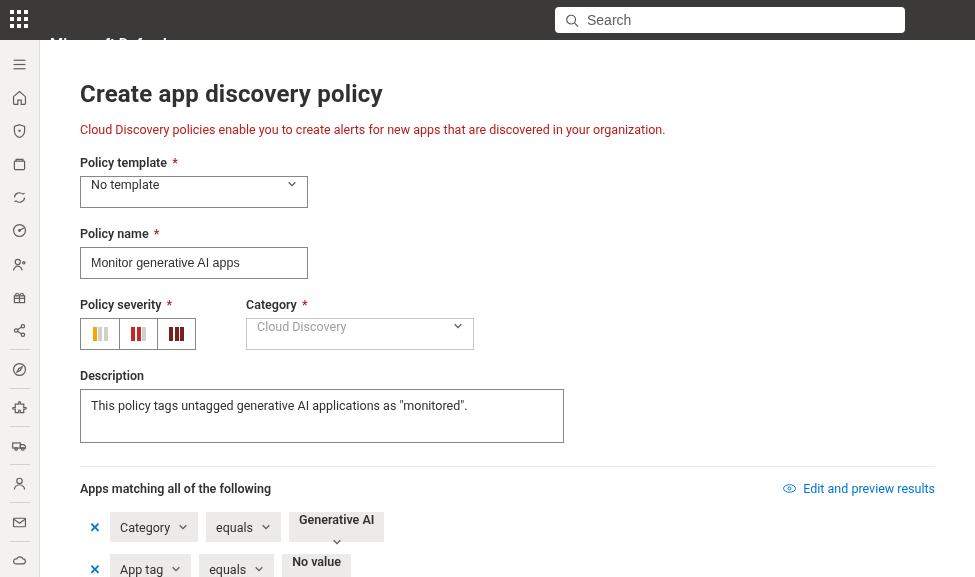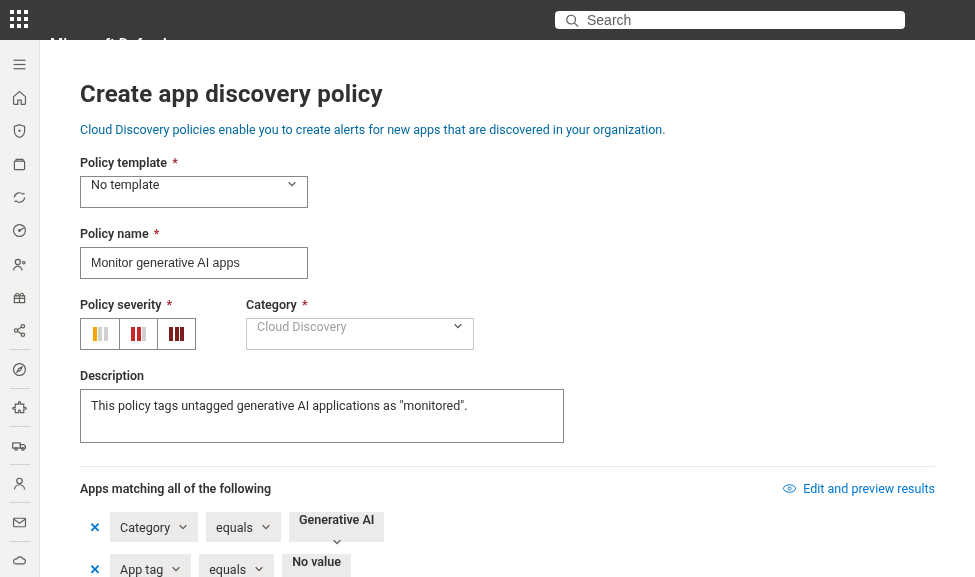--- a/index.html
+++ b/index.html
@@ -2,31 +2,31 @@
 <html><head>
   <meta charset="utf-8">
   <style>
     * { box-sizing: border-box; margin:0; padding:0; }
     body { font-family: "Segoe UI", -apple-system, Roboto, Arial, sans-serif; font-size:13px; color:#323130; background:#fff; width:975px; height:577px; overflow:hidden; }
     .topbar { background:#3b3a39; height:40px; display:flex; align-items:center; padding:0 10px 0 6px; color:#fff; gap:10px; }
     .waffle { width:20px; height:20px; display:grid; grid-template-columns:repeat(3,4px); grid-template-rows:repeat(3,4px); gap:3px; cursor:pointer; margin-left:4px;}
     .waffle span{ background:#fff; width:4px; height:4px; display:block;}
     .brand { font-size:15px; font-weight:600; margin-left:10px;margin-top:48px; }
     .searchwrap{ margin-left:auto; margin-right:60px; }
-    .searchbox{ display:flex; align-items:center; background:#fff; border-radius:4px; width:350px; height:18px; padding:0 10px; gap:8px;}
+    .searchbox{ display:flex; align-items:center; background:#fff; border-radius:4px; width:350px; height:26px; padding:0 10px; gap:8px;}
     .searchbox input{ border:none; outline:none; font-size:14px; width:100%; color:#323130;}
     .searchbox input::placeholder{color:#605e5c;}
     .shell{ display:flex; height:calc(100% - 40px);}
     .rail{ width:40px; background:#f3f2f1; border-right:1px solid #e1dfdd; display:flex; flex-direction:column; align-items:center; padding-top:8px; gap:0; }
     .rail .rail-btn{ width:40px; height:34px; display:flex; align-items:center; justify-content:center; color:#605e5c; cursor:pointer;}
     .rail hr{ width:20px; border:none; border-top:1px solid #d2d0ce; margin:2px 0;}
     .rail svg{ width:17px; height:17px; stroke:#605e5c; fill:none; stroke-width:1.4;}
     .main{ flex:1; padding:28px 40px 0 40px; overflow:auto;}
     h1{ font-size:24px; font-weight:700; margin-bottom:14px; letter-spacing:0.2px;margin-top:12px;}
-    .intro{ color:#0369a1; font-size:12.5px; margin-bottom:18px;}
+    .intro{ color:#b91c1c; font-size:12.5px; margin-bottom:18px;}
     .flabel{ font-size:12.5px; font-weight:600; margin-bottom:6px; display:block;}
     .req{ color:#a4262c; margin-left:2px;}
     .field{ margin-bottom:18px;}
     .sel, .txt{ border:1px solid #8a8886; height:32px; padding:0 10px; font-size:12.5px; background:#fff; color:#323130;}
     .sel{ width:228px; display:flex; align-items:flex-start; justify-content:space-between; cursor:pointer;}
     .sel-wide{ width:228px;}
     .txt{ width:228px;}
     .cat{ width:228px; color:#a19f9d; border:1px solid #c8c6c4;}
     .sev-row{ display:flex; gap:50px;}
     .sev-opts{ border:1px solid #8a8886; display:inline-flex; height:32px; overflow:hidden;}

